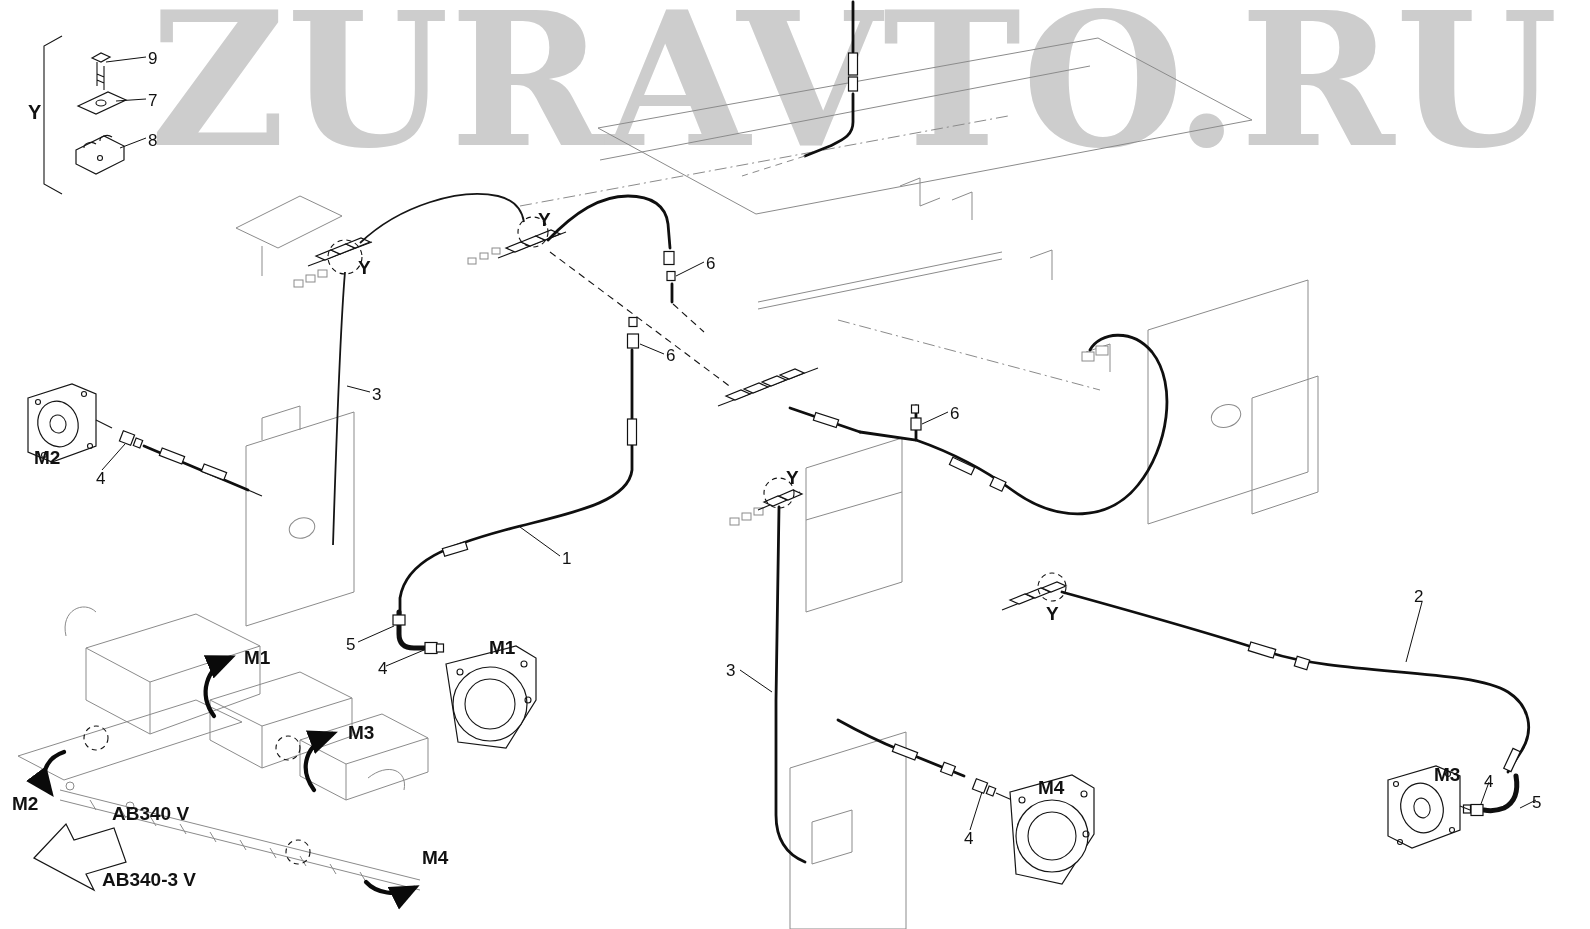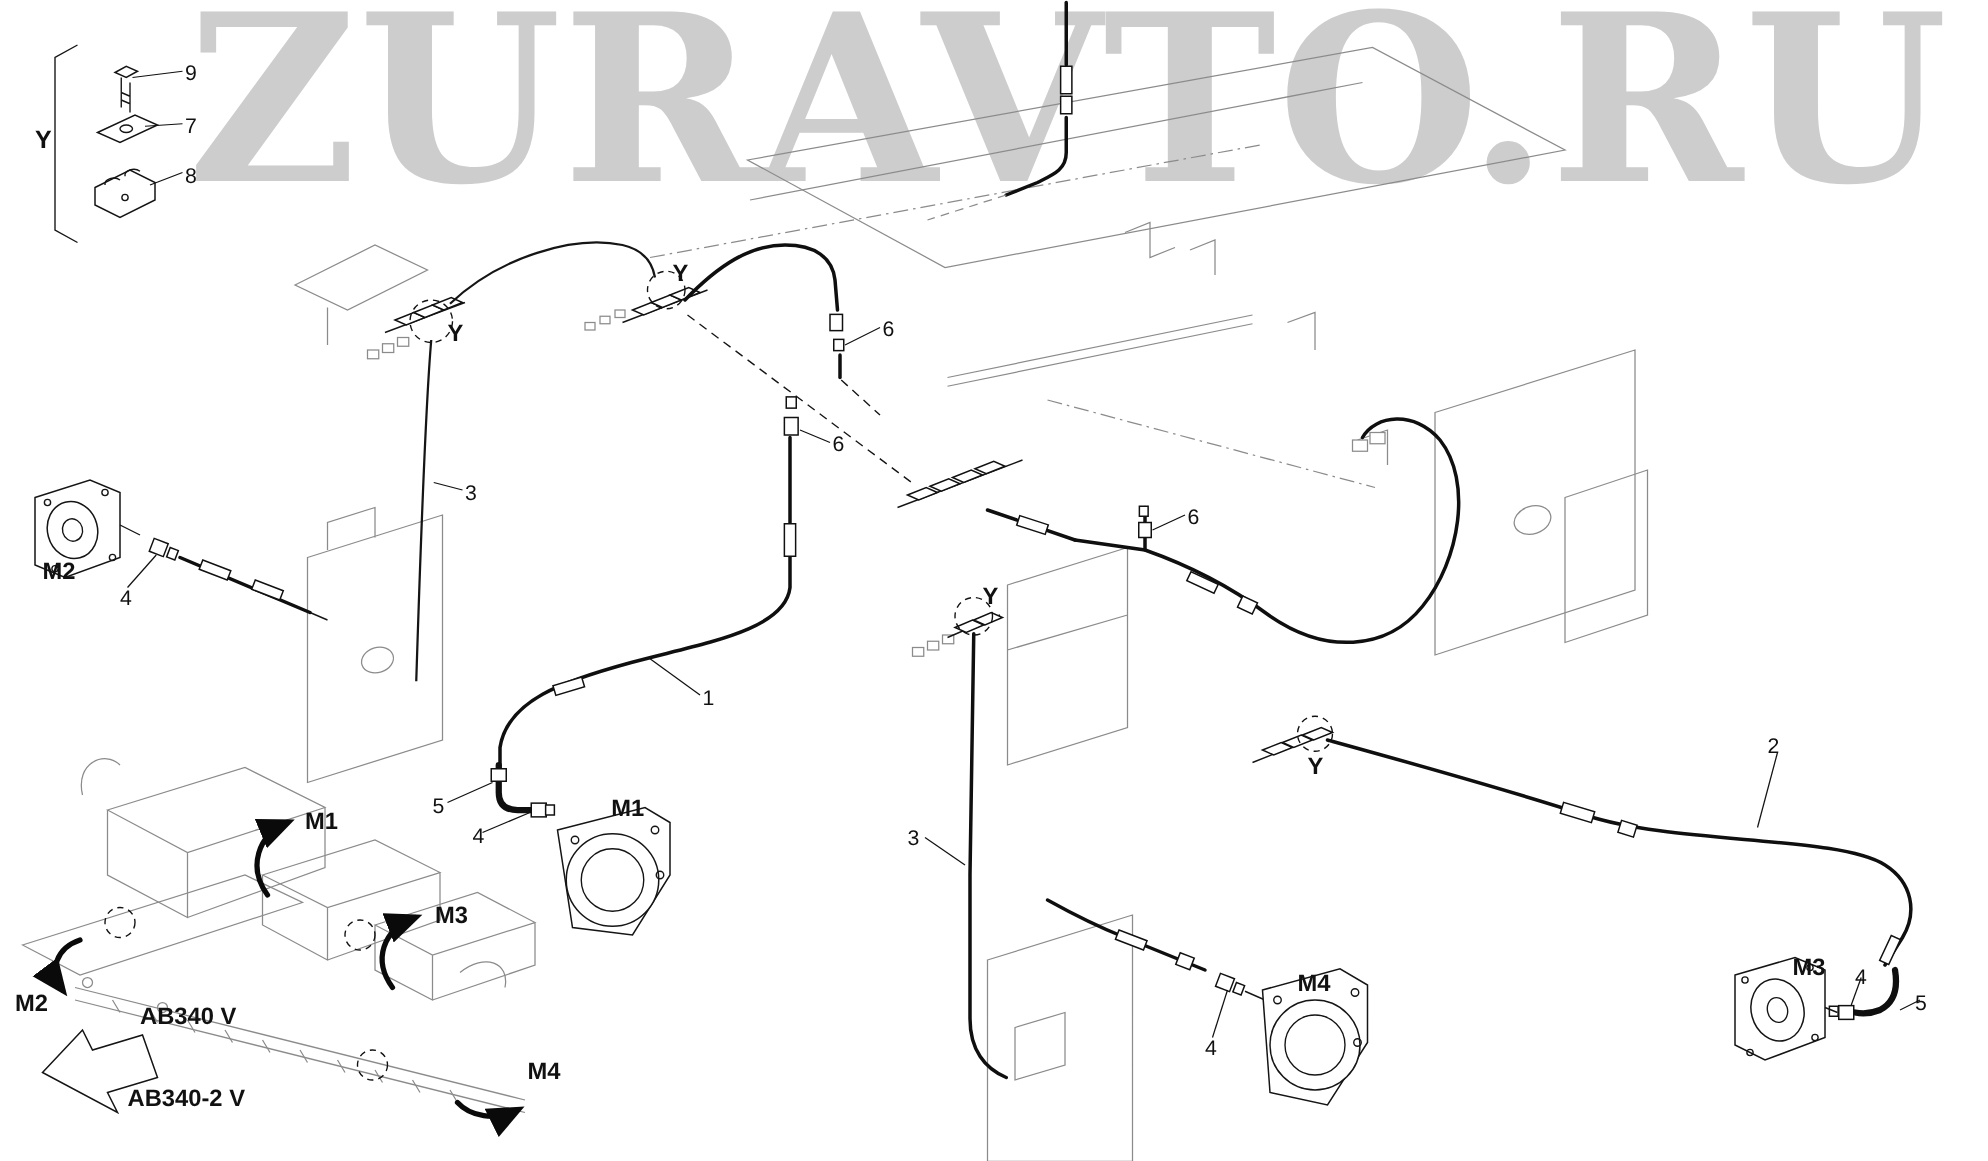--- a/index.html
+++ b/index.html
@@ -295,15 +295,15 @@
   <span class="lbl b s19" style="left:1434px;top:765px">M3</span>
   <span class="lbl" style="left:1484px;top:773px">4</span>
   <span class="lbl" style="left:1532px;top:794px">5</span>
 
   <span class="lbl b s19" style="left:244px;top:648px">M1</span>
   <span class="lbl b s19" style="left:348px;top:723px">M3</span>
   <span class="lbl b s19" style="left:12px;top:794px">M2</span>
   <span class="lbl b s19" style="left:422px;top:848px">M4</span>
 
   <span class="lbl b s19" style="left:112px;top:804px">AB340 V</span>
-  <span class="lbl b s19" style="left:102px;top:870px">AB340-2 V</span>
+  <span class="lbl b s19" style="left:102px;top:870px">AB340-3 V</span>
 
 </div>
 
 </body></html>

